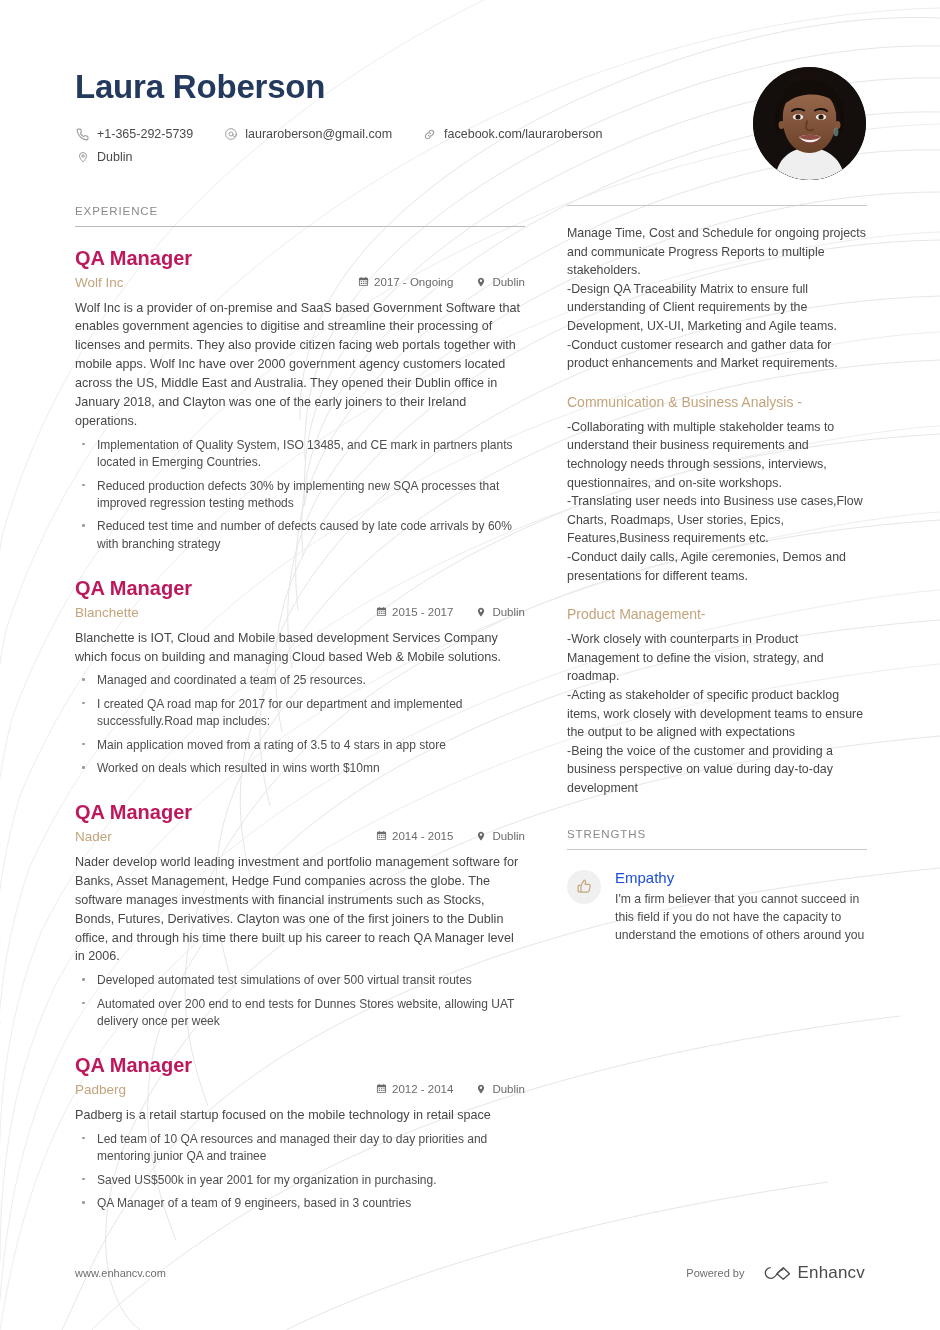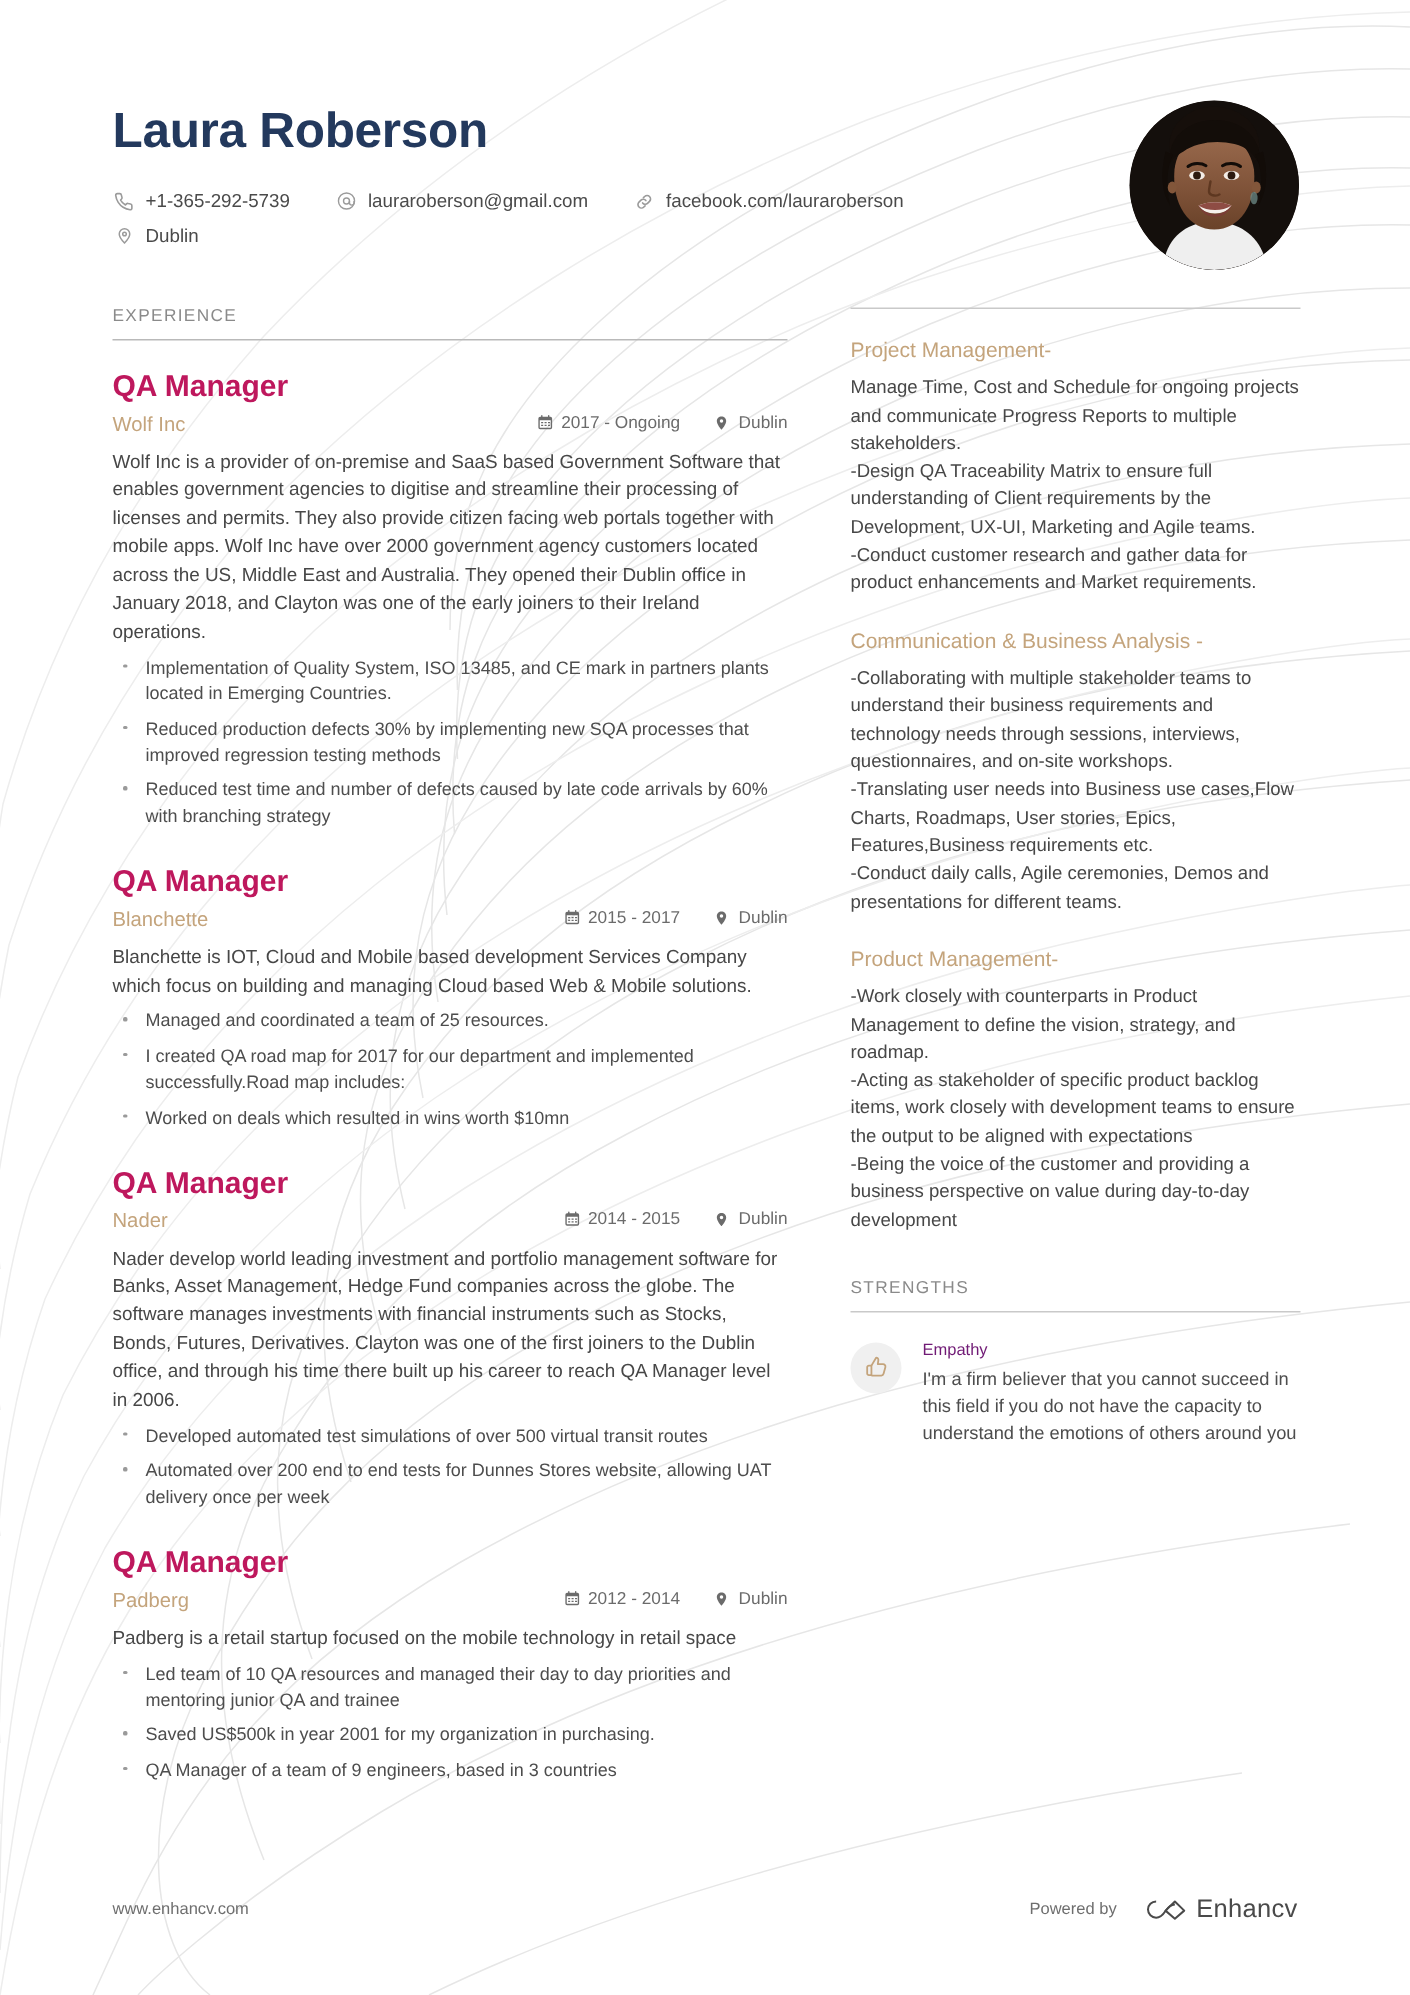--- a/index.html
+++ b/index.html
@@ -218,22 +218,22 @@
     align-items: center;
     justify-content: center;
     flex: none;
     margin-right: 14px;
     margin-top: 2px;
     color: #c4a47c;
   }
   .strength-icon svg { display: block; }
   .strength-text { flex: 1; }
   .strength-name {
-    font-size: 11px;
-    color: #701a75;
+    font-size: 15px;
+    color: #1d4ed8;
     line-height: 1.3;
     margin-bottom: 3px;
   }
   .strength-desc {
     font-size: 12.2px;
     line-height: 1.48;
     color: #4d4d4d;
   }
 
   
@@ -452,20 +452,21 @@
                     </svg>
                   </span>
            <span>Dublin</span>
          </span>
        </div>
      </div>
      <div class="exp-desc">Blanchette is IOT, Cloud and Mobile based development Services Company which focus on building and managing Cloud based Web &amp; Mobile solutions.</div>
      <ul class="bullets">
               <li>Managed and coordinated a team of 25 resources.</li>
               <li>I created QA road map for 2017 for our department and implemented successfully.Road map includes:</li>
+              <li>Main application moved from a rating of 3.5 to 4 stars in app store</li>
               <li>Worked on deals which resulted in wins worth $10mn</li>
             </ul>
           </div>
           <div class="exp">
             <div class="exp-title">QA Manager</div>
      <div class="exp-meta">
        <div class="exp-company">Nader</div>
        <div class="exp-meta-right">
          <span class="meta-chip">
            <span class="mi">
@@ -521,21 +522,20 @@
               <li>QA Manager of a team of 9 engineers, based in 3 countries</li>
             </ul>
           </div>
         </div>
     </div>
 
     <div class="col-right">
       <div class="section-rule thin"></div>
       <div id="course-list" style="margin-bottom:16px;">
           <div class="course">
-            <div class="course-title">Project Management-</div>
      <div class="course-body">Manage Time, Cost and Schedule for ongoing projects and communicate Progress Reports to multiple stakeholders.
 -Design QA Traceability Matrix to ensure full understanding of Client requirements by the Development, UX-UI, Marketing and Agile teams.
 -Conduct customer research and gather data for product enhancements and Market requirements.</div>
           </div>
           <div class="course">
             <div class="course-title">Communication &amp; Business Analysis -</div>
      <div class="course-body">-Collaborating with multiple stakeholder teams to understand their business requirements and technology needs through sessions, interviews, questionnaires, and on-site workshops.
 -Translating user needs into Business use cases,Flow Charts, Roadmaps, User stories, Epics, Features,Business requirements etc.
 -Conduct daily calls, Agile ceremonies, Demos and presentations for different teams.</div>
           </div>

